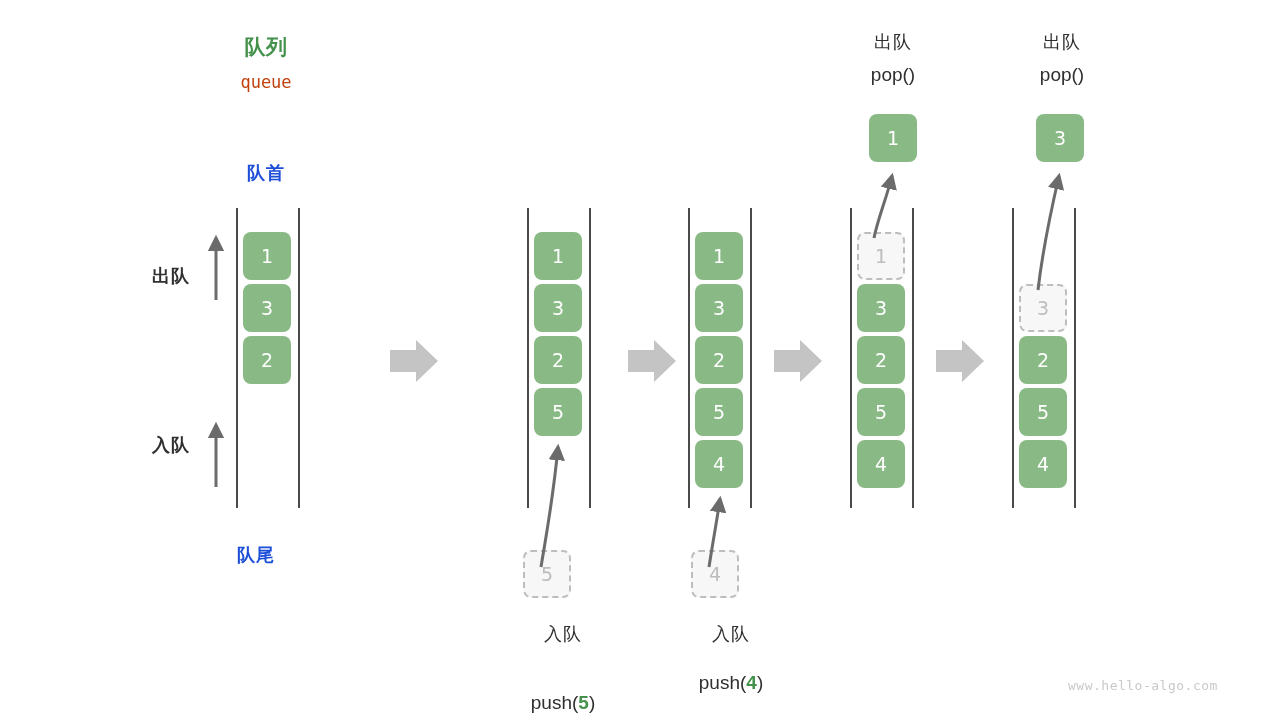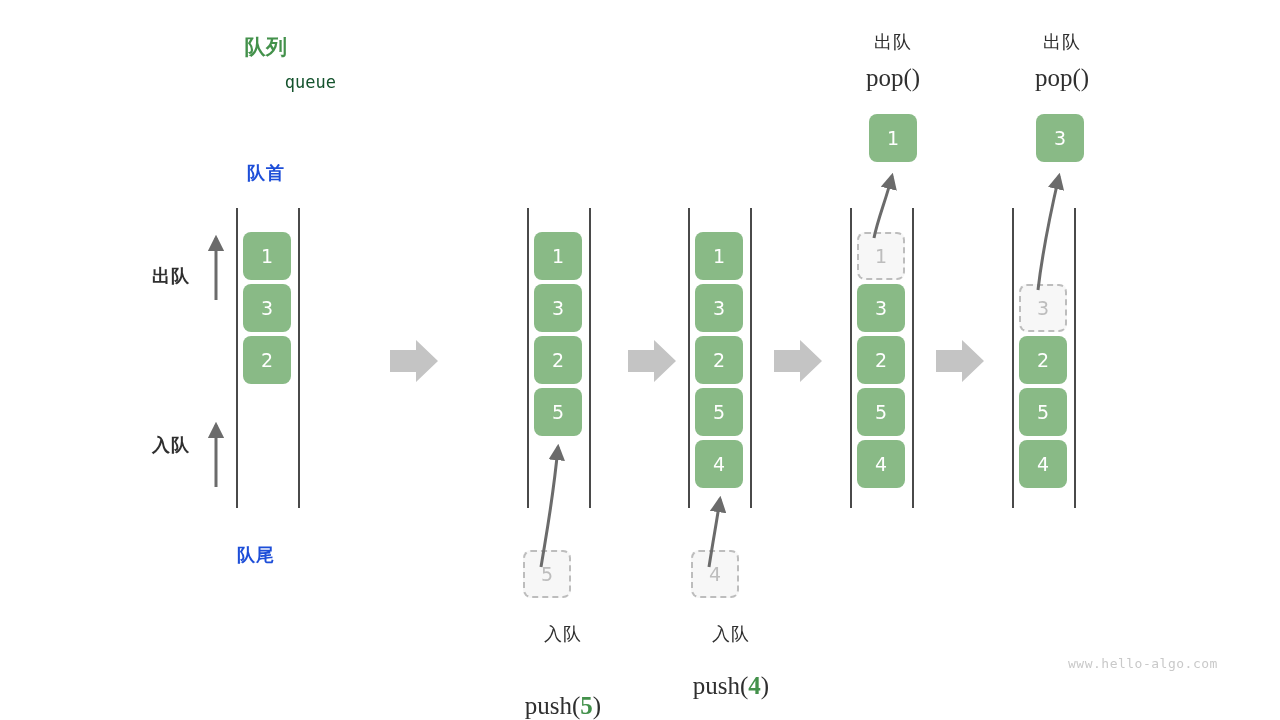--- a/index.html
+++ b/index.html
@@ -29,22 +29,22 @@
     font-weight: bold;
     font-size: 21px;
     color: #43914b;
     text-align: center;
     white-space: nowrap;
     letter-spacing: 0.5px;
   }
   .title-en {
     font-family: "DejaVu Sans Mono", "Liberation Mono", monospace;
     font-size: 17px;
-    color: #14532d;
-    text-align: right;
+    color: #c2410c;
+    text-align: center;
     white-space: nowrap;
   }
   .end-label {
     font-family: "DejaVu Sans", "Liberation Sans", sans-serif;
     font-weight: bold;
     font-size: 18px;
     color: #1d4ed8;
     text-align: center;
     white-space: nowrap;
     letter-spacing: 1px;
@@ -60,22 +60,22 @@
   }
   .op-cn {
     font-family: "DejaVu Sans", "Liberation Sans", sans-serif;
     font-size: 18px;
     color: #2f2f2f;
     text-align: center;
     white-space: nowrap;
     letter-spacing: 1px;
   }
   .op-code {
-    font-family: Liberation Serif, serif;
-    font-size: 25px;
+    font-family: Liberation Sans, sans-serif;
+    font-size: 19px;
     color: #2f2f2f;
     text-align: center;
     white-space: nowrap;
   }
   .op-code .arg { color: #43914b; font-weight: bold; }
   .watermark {
     font-family: "DejaVu Sans Mono", "Liberation Mono", monospace;
     font-size: 13px;
     color: #c9c9c9;
     white-space: nowrap;
@@ -186,21 +186,21 @@
   <div class="cell" style="left:1036px; top:114px;">3</div>
 
   <div class="rail" style="left:1012px; top:208px; height:300px;"></div>
   <div class="rail" style="left:1074px; top:208px; height:300px;"></div>
 
   <div class="cell ghost" style="left:1019px; top:284px;">3</div>
   <div class="cell" style="left:1019px; top:336px;">2</div>
   <div class="cell" style="left:1019px; top:388px;">5</div>
   <div class="cell" style="left:1019px; top:440px;">4</div>
 
-  <div class="watermark abs" style="left:1068px; top:656px;text-align:center;">www.hello-algo.com</div>
+  <div class="watermark abs" style="left:1068px; top:678px;text-align:center;">www.hello-algo.com</div>
 
   <svg class="overlay" viewBox="0 0 1280 720">
     <defs>
       <marker id="head-gray" viewBox="0 0 10 10" refX="8" refY="5" markerWidth="5.5" markerHeight="5.5" orient="auto-start-reverse">
         <path d="M 0 0 L 10 5 L 0 10 z" fill="#6b6b6b"></path>
       </marker>
     </defs>
 
     <line x1="216" y1="300" x2="216" y2="238" stroke="#6b6b6b" stroke-width="3" marker-end="url(#head-gray)"></line>
     <line x1="216" y1="487" x2="216" y2="425" stroke="#6b6b6b" stroke-width="3" marker-end="url(#head-gray)"></line>

